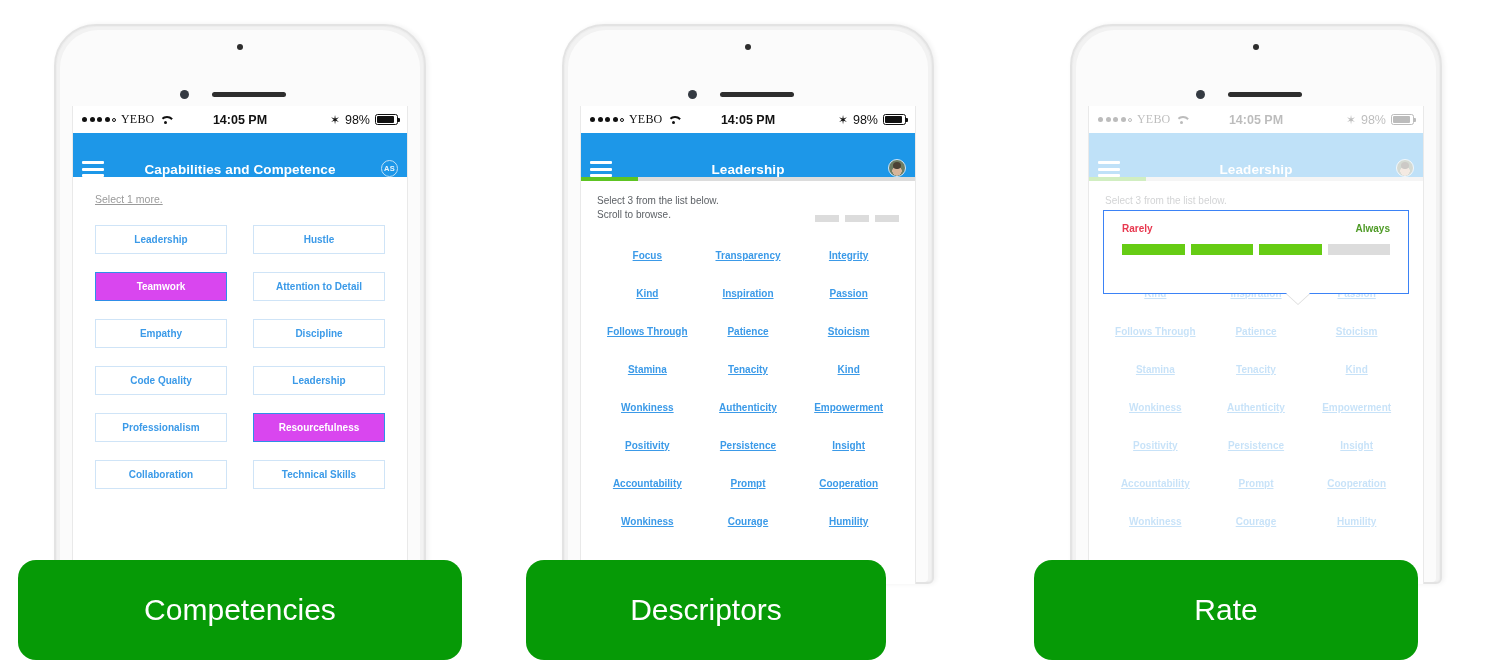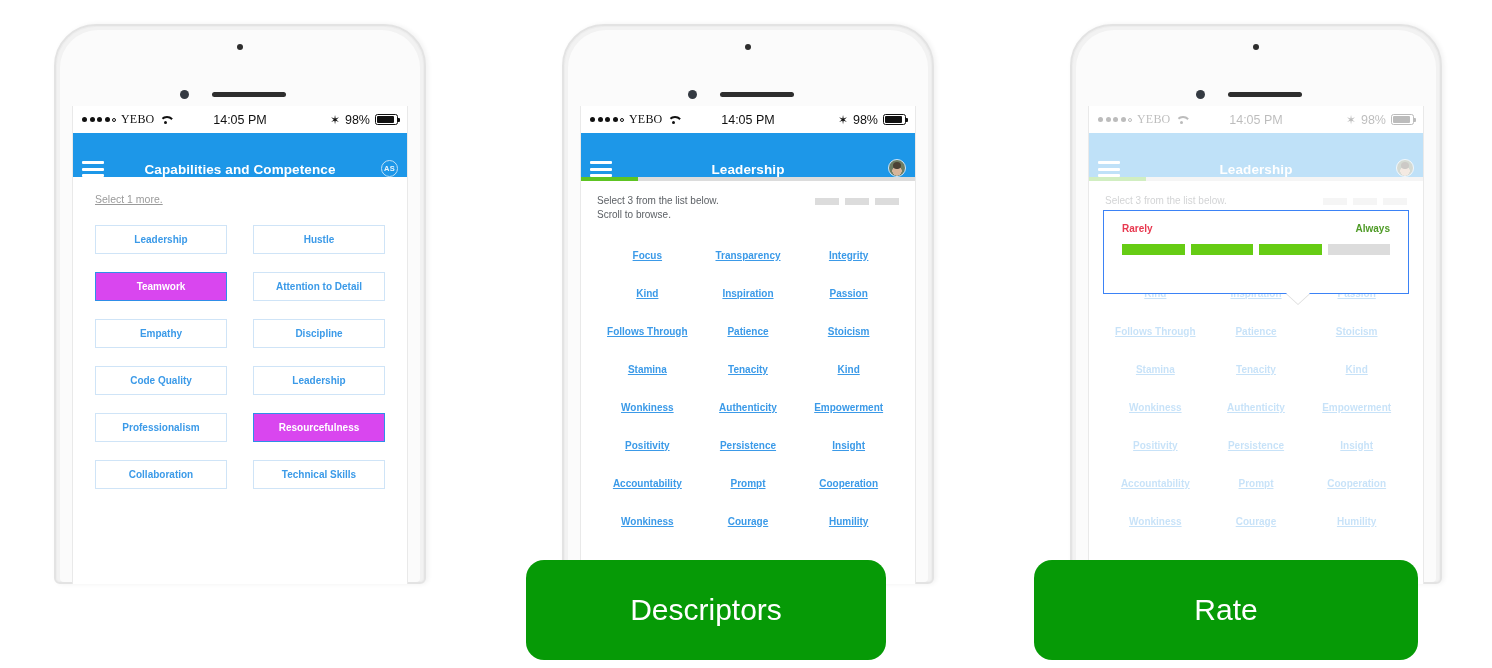--- a/index.html
+++ b/index.html
@@ -69,21 +69,21 @@
     content: ""; position: absolute; left: 0; top: 1px;
     width: 12px; height: 12px; border: 2px solid #111;
     border-radius: 50%; clip-path: polygon(0 0,100% 0,50% 55%);
   }
   .wifi::after {
     content: ""; position: absolute; left: 4.5px; top: 6.5px;
     width: 3px; height: 3px; background: #111; border-radius: 50%;
   }
   .sb-time {
     position: absolute; left: 0; right: 0; text-align: center;
-    font-size: 12.5px; font-weight: 400;
+    font-size: 12.5px; font-weight: 700;
   }
   .sb-right { margin-left: auto; display: flex; align-items: center; gap: 5px; }
   .bt { font-size: 12px; line-height: 1; }
   .batt {
     width: 23px; height: 11px; border: 1.2px solid #111; border-radius: 2.5px;
     position: relative; padding: 1.2px;
   }
   .batt::after {
     content: ""; position: absolute; right: -3.2px; top: 3px;
     width: 2px; height: 4px; background: #111; border-radius: 0 1px 1px 0;
@@ -131,21 +131,21 @@
   .chip-grid { display: grid; grid-template-columns: 1fr 1fr; column-gap: 26px; row-gap: 18px; }
   .chip {
     height: 29px; display: flex; align-items: center; justify-content: center;
     border: 1px solid #cfe4f7; background: #fff; color: #3b9ae8;
     font-size: 10px; font-weight: bold; cursor: pointer;
   }
   .chip.selected { background: #d946ef; border-color: #2f8ee8; color: #fff; }
 
   
   .s2-body { padding: 13px 16px 0; position: relative; }
-  .s2-top { display: flex; align-items: flex-start; justify-content: space-between; }
+  .s2-top { display: flex; align-items: flex-end; justify-content: space-between; }
   .s2-hint { font-size: 10px; color: #5d6166; line-height: 1.38; }
   .placeholder-bars { display: flex; gap: 6px; margin-top: 4px; }
   .placeholder-bars i { display: block; width: 24px; height: 7px; background: #dcdcdc; }
   .word-grid {
     display: grid; grid-template-columns: 1fr 1fr 1fr;
     row-gap: 21px; margin-top: 22px;
   }
   .word {
     font-size: 10px; font-weight: bold; color: #3b9ae8;
     text-decoration: underline; cursor: pointer; text-align: center; margin-top: 6px;
@@ -247,20 +247,21 @@
               <div class="chip">Leadership</div>
               <div class="chip">Professionalism</div>
               <div class="chip selected">Resourcefulness</div>
               <div class="chip">Collaboration</div>
               <div class="chip">Technical Skills</div>
             </div>
           </div>
         </div>
       </div>
     </div>
+    <div class="caption cap-1">Competencies</div>
     <div class="phone phone-2">
       <div class="frame">
         <div class="frame-inner">
           <div class="sensor-dot"></div>
           <div class="camera-dot"></div>
           <div class="speaker-bar"></div>
         </div>
       </div>
       <div class="screen">
         <div style="position: relative;">

